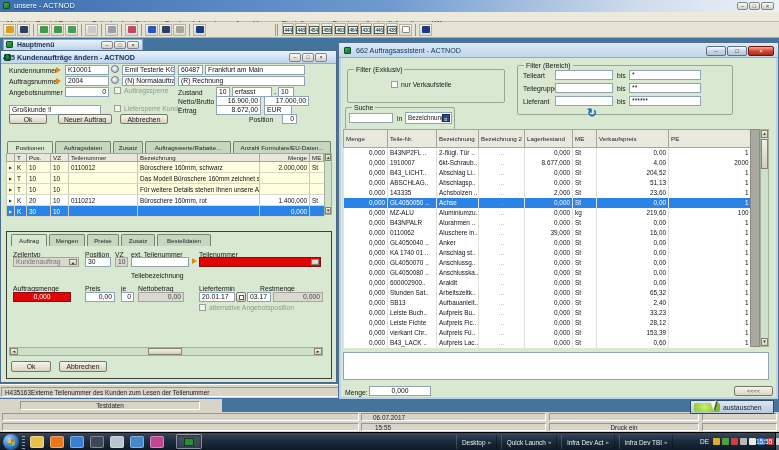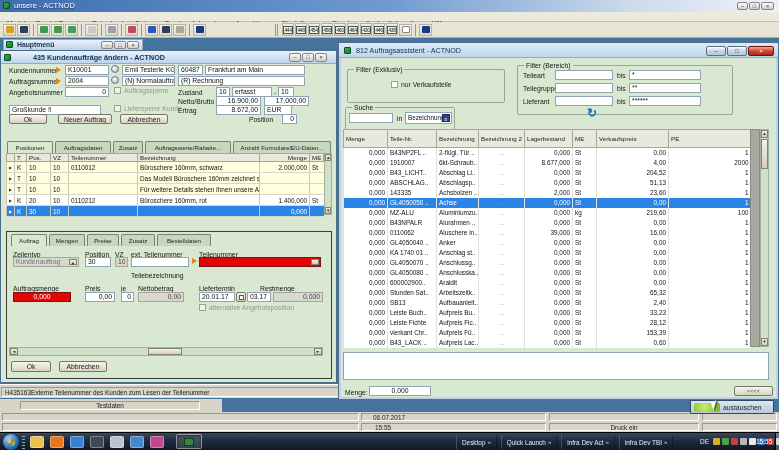--- a/index.html
+++ b/index.html
@@ -163,21 +163,21 @@
   <span class="appicon" style="left:2px;top:1px"></span>
   <span class="ab" style="left:13px;top:1px;font-size:6.8px;font-weight:bold;color:#1a2f55;white-space:nowrap">Hauptmenü</span>
   <span class="cap" style="left:97px;top:1px;width:12px;height:8px">–</span>
   <span class="cap" style="left:110px;top:1px;width:12px;height:8px">□</span>
   <span class="cap" style="left:123px;top:1px;width:12px;height:8px">×</span>
 </div>
 
 <div class="ab wingreen" style="left:0;top:50px;width:337px;height:333px;border:1px solid #4a6a8a">
   <div class="wtitle" style="height:13px">
     <span class="appicon" style="left:3px;top:3px"></span>
-    <span class="wtext" style="left:32px;top:2px">435 Kundenaufträge ändern - ACTNOD</span>
+    <span class="wtext" style="left:2px;top:2px">435 Kundenaufträge ändern - ACTNOD</span>
     <span class="cap" style="left:288px;top:2px;width:12px;height:9px">–</span>
     <span class="cap" style="left:301px;top:2px;width:12px;height:9px">□</span>
     <span class="cap" style="left:314px;top:2px;width:12px;height:9px">×</span>
   </div>
 
   <span class="lbl" style="left:8px;top:15px">Kundennummer</span>
   <span class="oarr" style="left:55px;top:16px"></span>
   <span class="fld" style="left:64px;top:14px;width:44px">K10001</span>
   <span class="lens" style="left:110px;top:14px"></span>
   <span class="fld" style="left:121px;top:14px;width:53px">Emil Testerle KG</span>
@@ -389,21 +389,21 @@
 <div class="ab" style="left:0;top:422px;width:779px;height:10px;background:#d8d4c8">
   <span class="scell" style="left:2px;width:357px"></span>
   <span class="scell" style="left:361px;width:185px;padding-left:13px">15:55</span>
   <span class="scell" style="left:549px;width:150px;text-align:center">Druck ein</span>
   <span class="scell" style="left:702px;width:75px"></span>
 </div>
 
 <div class="ab wingreen" style="left:338px;top:42px;width:441px;height:358px;border:1px solid #52708e;box-shadow:inset 0 0 0 2px #bcd2e8;z-index:5">
   <div class="wtitle" style="height:15px;background:linear-gradient(#dce9f6,#bfd6ec)">
     <span class="appicon" style="left:5px;top:4px"></span>
-    <span class="wtext" style="left:17px;top:3px;font-weight:normal">812 Auftragsassistent - ACTNOD</span>
+    <span class="wtext" style="left:17px;top:3px;font-weight:normal">662 Auftragsassistent - ACTNOD</span>
     <span class="cap7" style="left:367px;top:3px;width:20px;height:10px">–</span>
     <span class="cap7" style="left:388px;top:3px;width:20px;height:10px">□</span>
     <span class="cap7 close" style="left:409px;top:3px;width:26px;height:10px">×</span>
   </div>
 
   <div class="group" style="left:8px;top:26px;width:158px;height:34px">
     <span class="leg">Filter (Exklusiv)</span>
   </div>
   <span class="chk" style="left:52px;top:38px;color:#222">
       <i style="background:#fff"></i>

